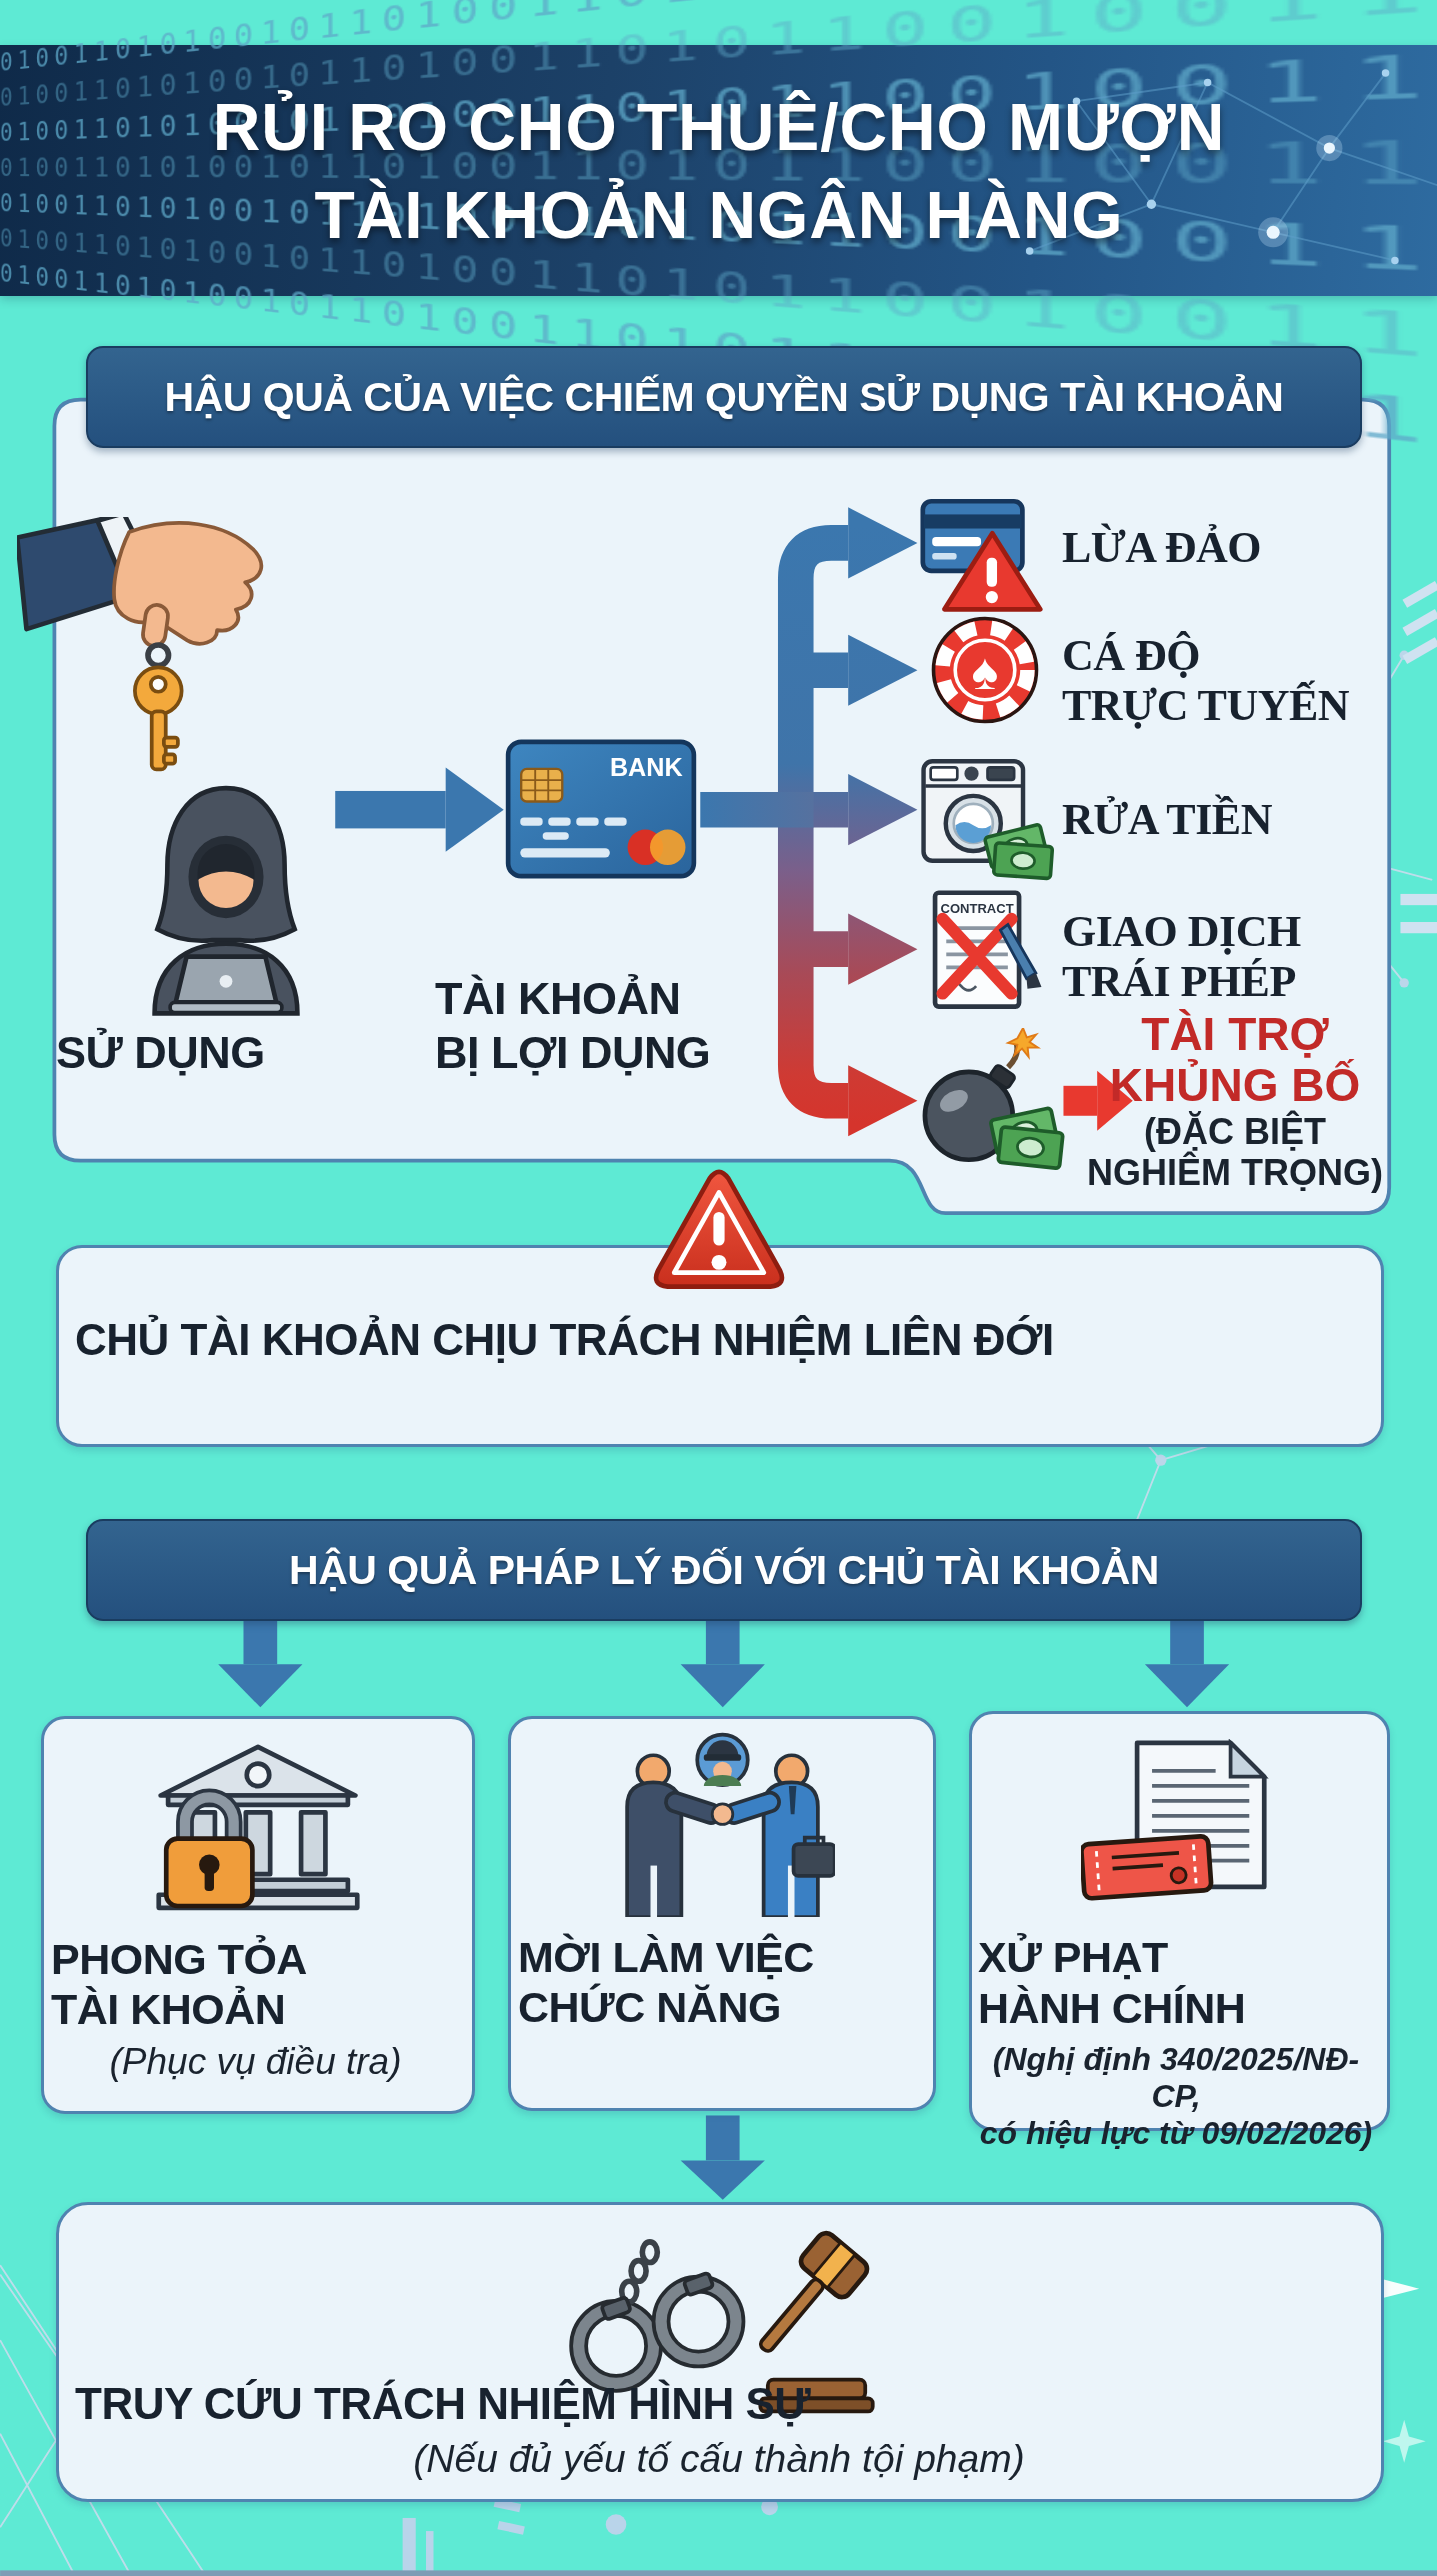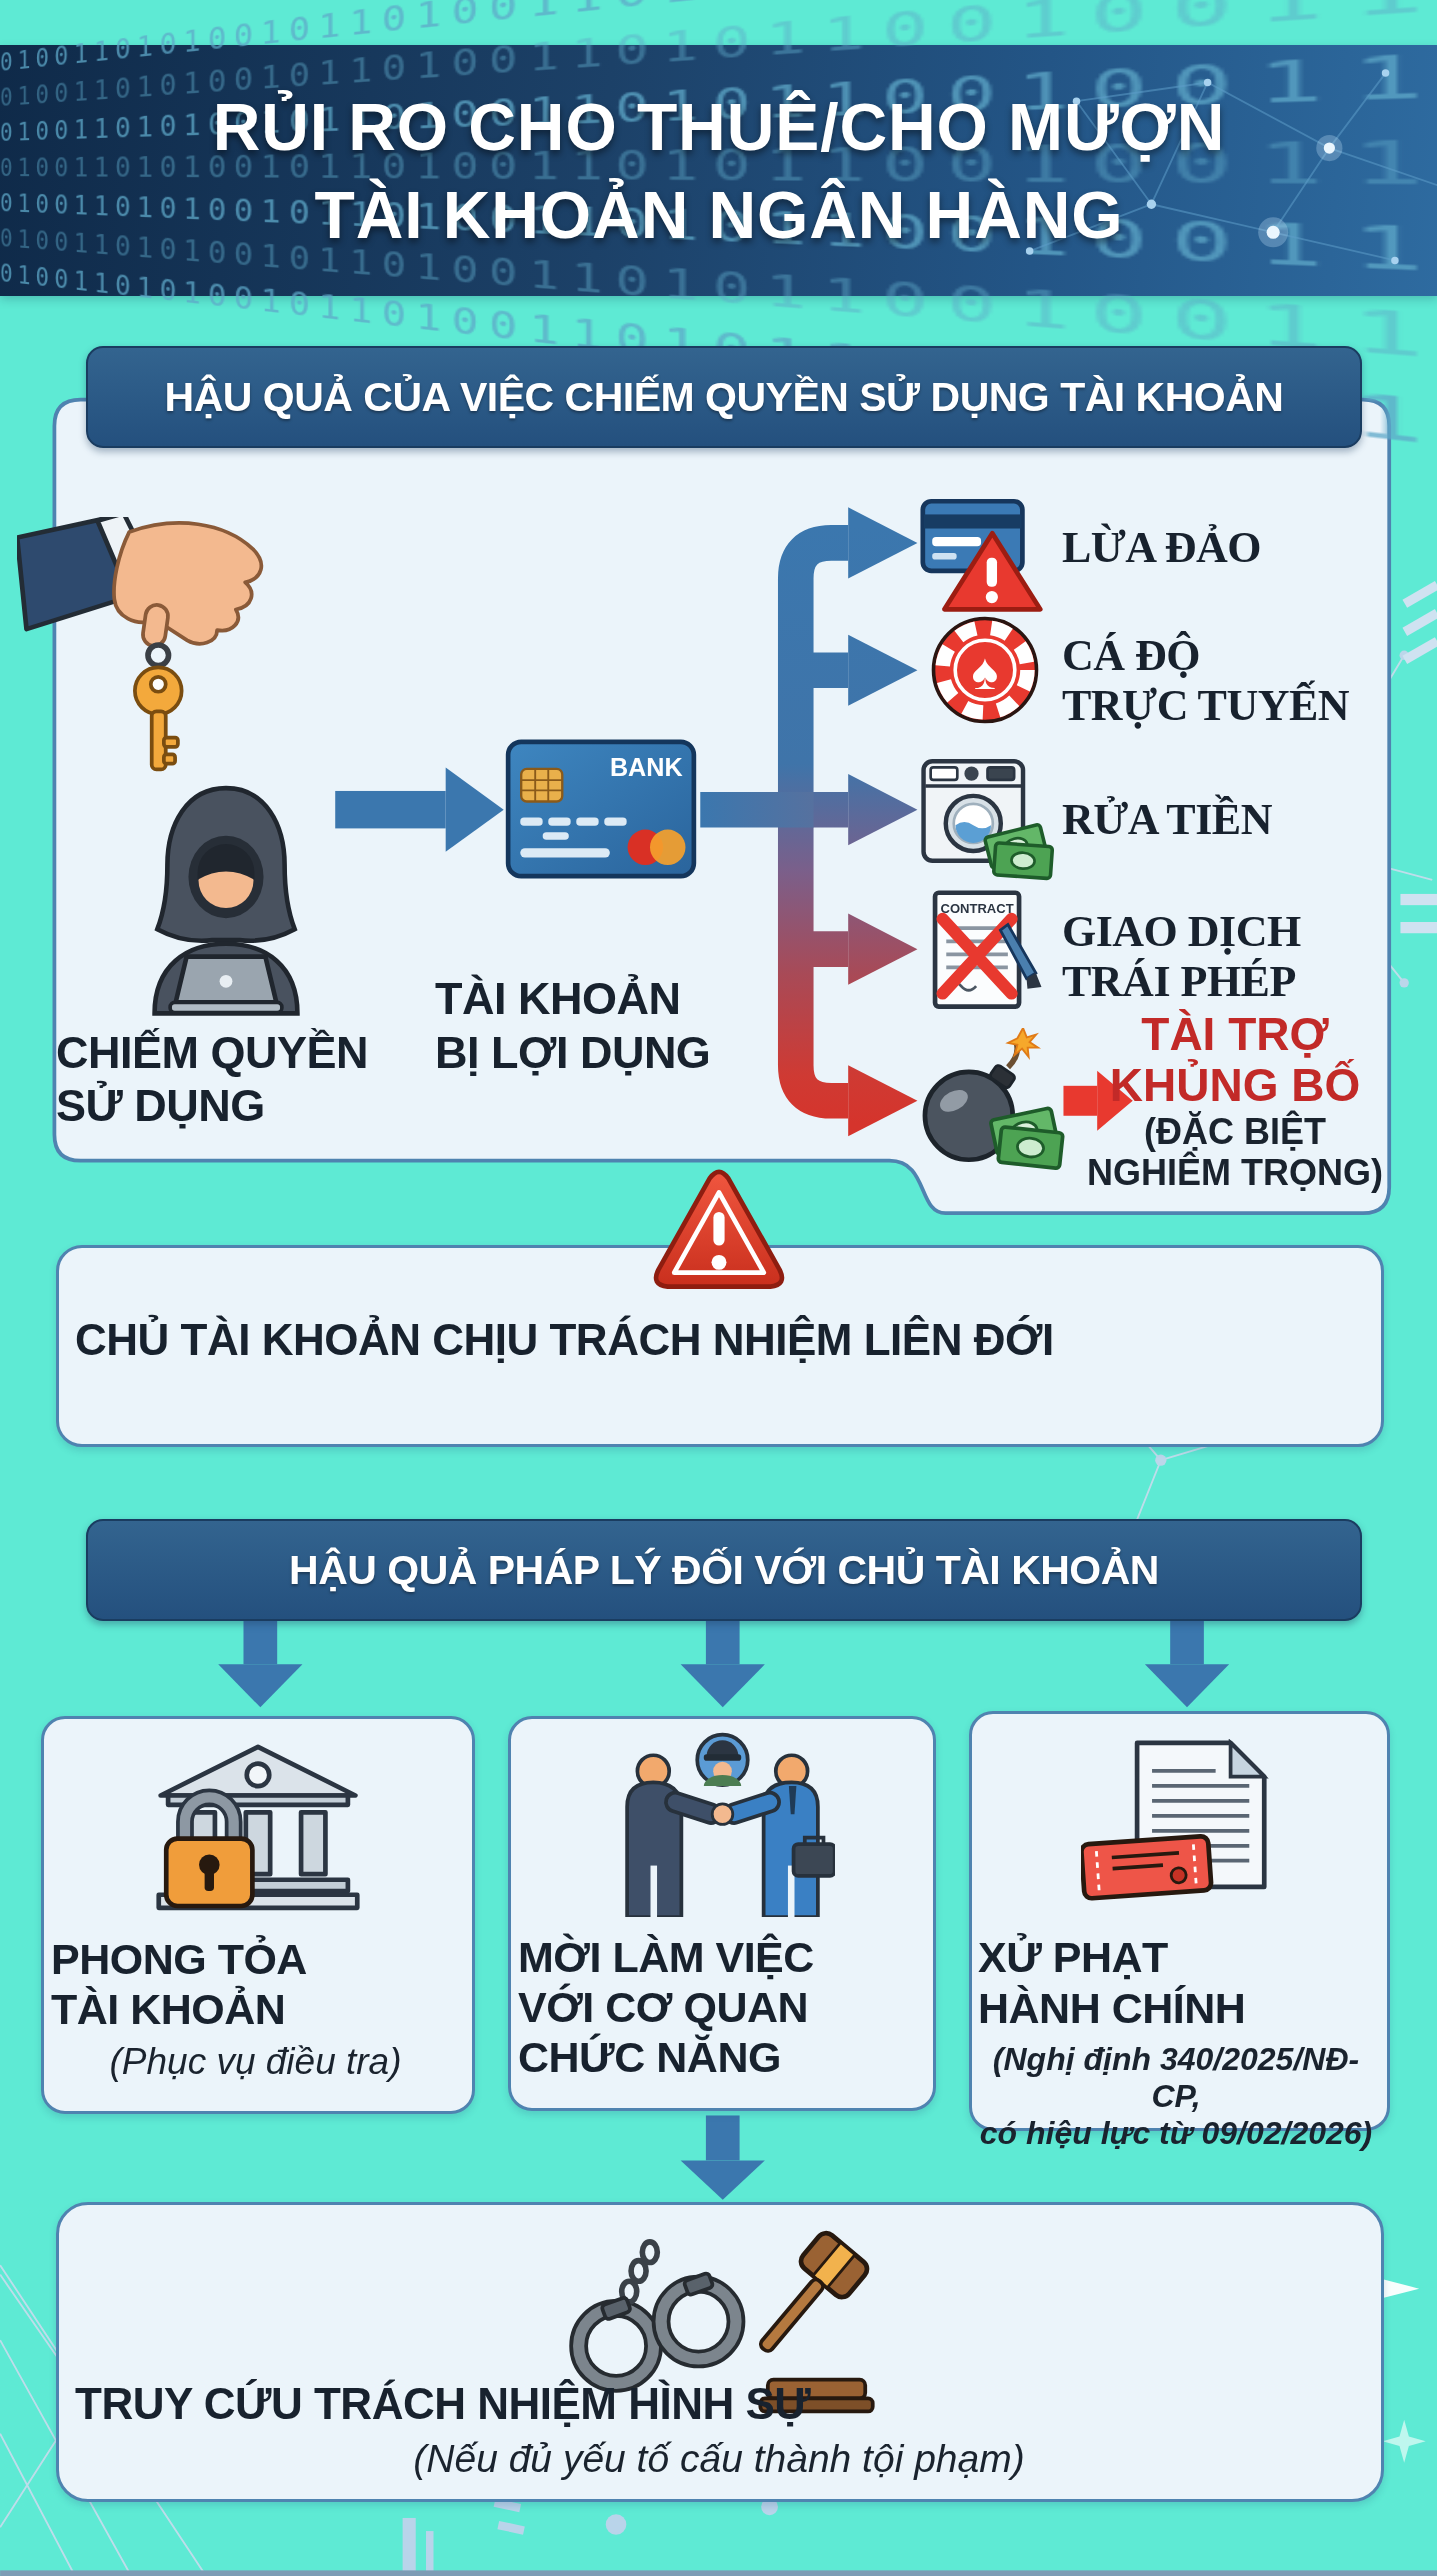--- a/index.html
+++ b/index.html
@@ -216,21 +216,20 @@
     <ellipse cx="95" cy="103" rx="41" ry="45" fill="#272e37"></ellipse>
     <circle cx="95" cy="107" r="30" fill="#f3b98f"></circle>
     <path d="M64 98 A31 31 0 0 1 126 98 L126 106 Q95 88 64 106 Z" fill="#20262e"></path>
     <path d="M17 252 C17 200 52 176 95 176 C138 176 173 200 173 252 Z" fill="#49525f" stroke="#20262e" stroke-width="5"></path>
     <polygon points="52,190 138,190 150,240 40,240" fill="#9aa5af" stroke="#20262e" stroke-width="5"></polygon>
     <circle cx="95" cy="217" r="7" fill="#e8eef3"></circle>
     <rect x="34" y="240" width="122" height="11" rx="5" fill="#b0bbc4" stroke="#20262e" stroke-width="4"></rect>
   </svg>
 
   <div class="abs lbl" style="left:56px;top:1026px;width:337px;font-size:45px;line-height:53px;">
-    <div>CHIẾM QUYỀN</div>
     <div>SỬ DỤNG</div>
   </div>
 
   <svg class="icon" style="left:505px;top:739px;" width="192" height="140" viewBox="0 0 205 150">
     <defs>
         <linearGradient id="cardg" x1="0" y1="0" x2="1" y2="1">
       <stop offset="0" stop-color="#3e86c0"></stop>
           <stop offset="1" stop-color="#2a649c"></stop>
         </linearGradient>
       </defs>
@@ -422,21 +421,20 @@
   </svg>
 
   <div class="abs lbl" style="left:51px;top:1934px;width:409px;font-size:43px;line-height:50px;">
     <div>PHONG TỎA</div>
     <div>TÀI KHOẢN</div>
   </div>
   <div class="abs note-italic" style="left:51px;top:2041px;width:409px;font-size:37px;">(Phục vụ điều tra)</div>
 
   <div class="abs lbl" style="left:518px;top:1932px;width:403px;font-size:43px;line-height:50px;">
     <div>MỜI LÀM VIỆC</div>
-    <div>VỚI CƠ QUAN</div>
     <div>CHỨC NĂNG</div>
   </div>
 
   <div class="abs lbl" style="left:978px;top:1932px;width:396px;font-size:43px;line-height:51px;">
     <div>XỬ PHẠT</div>
     <div>HÀNH CHÍNH</div>
   </div>
   <div class="abs note-italic" style="left:976px;top:2041px;width:400px;font-size:32px;line-height:37px;font-weight:700;">
     <div>(Nghị định 340/2025/NĐ-CP,</div>
     <div>có hiệu lực từ 09/02/2026)</div>

